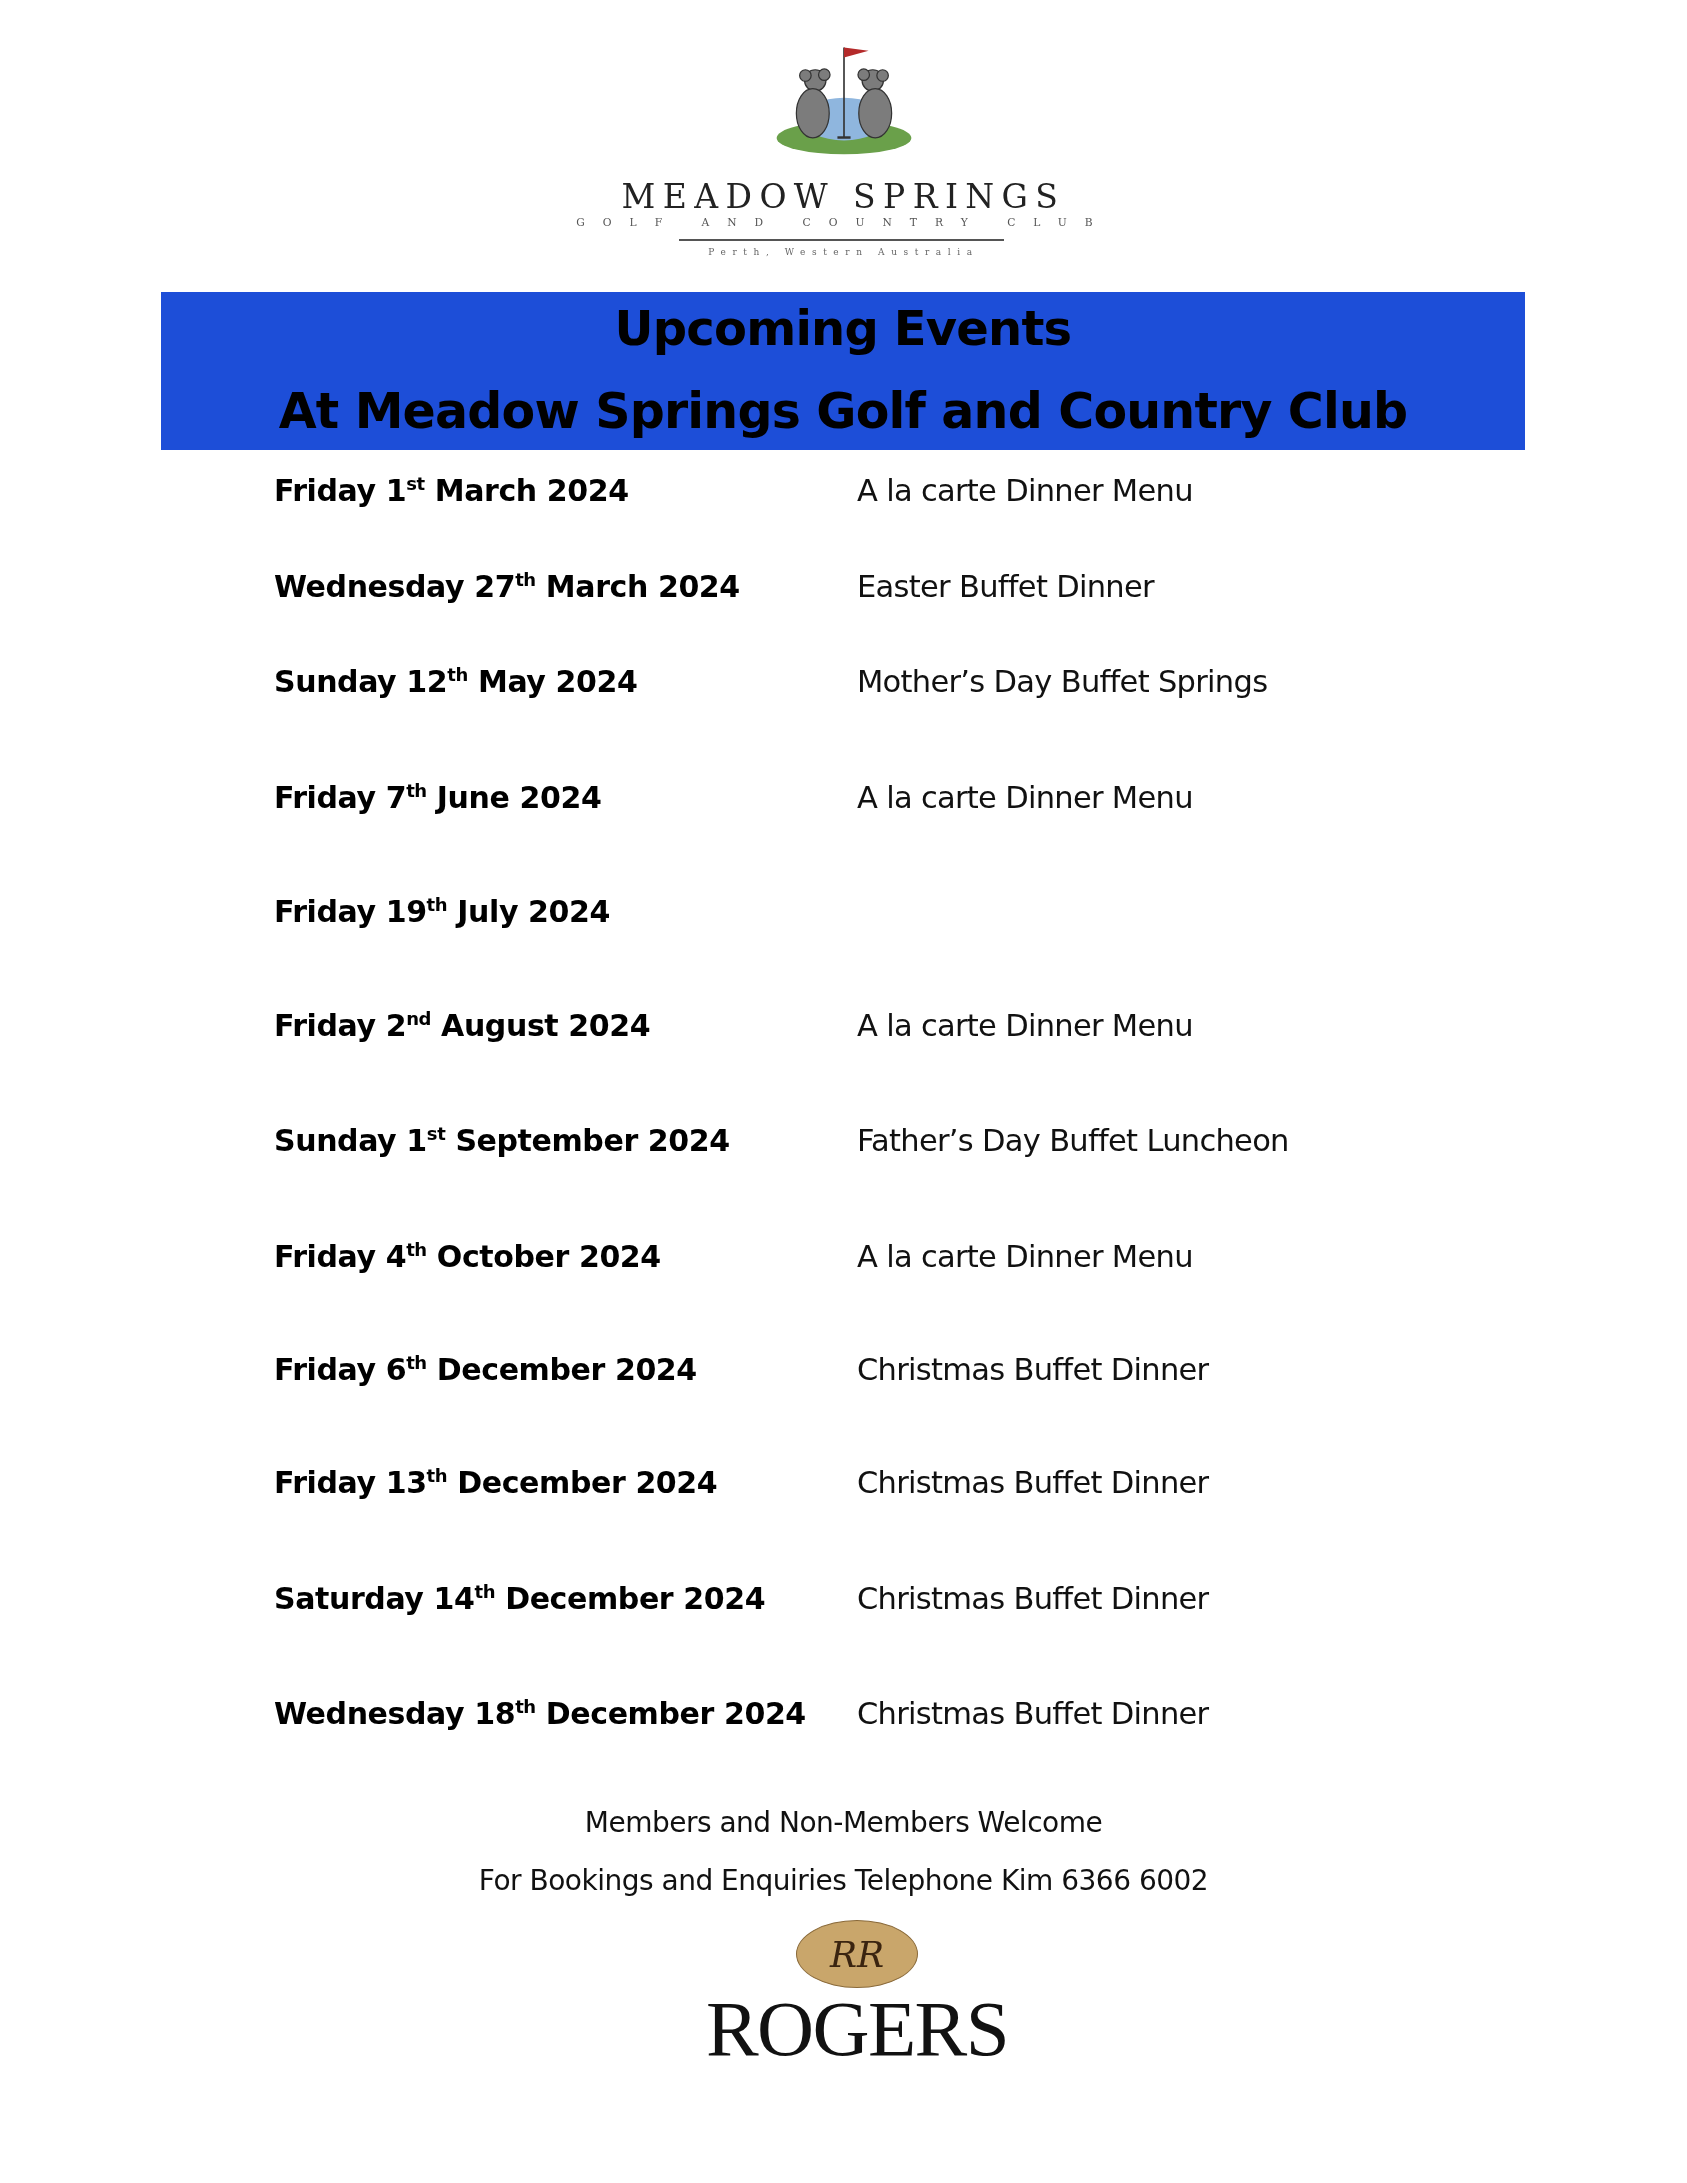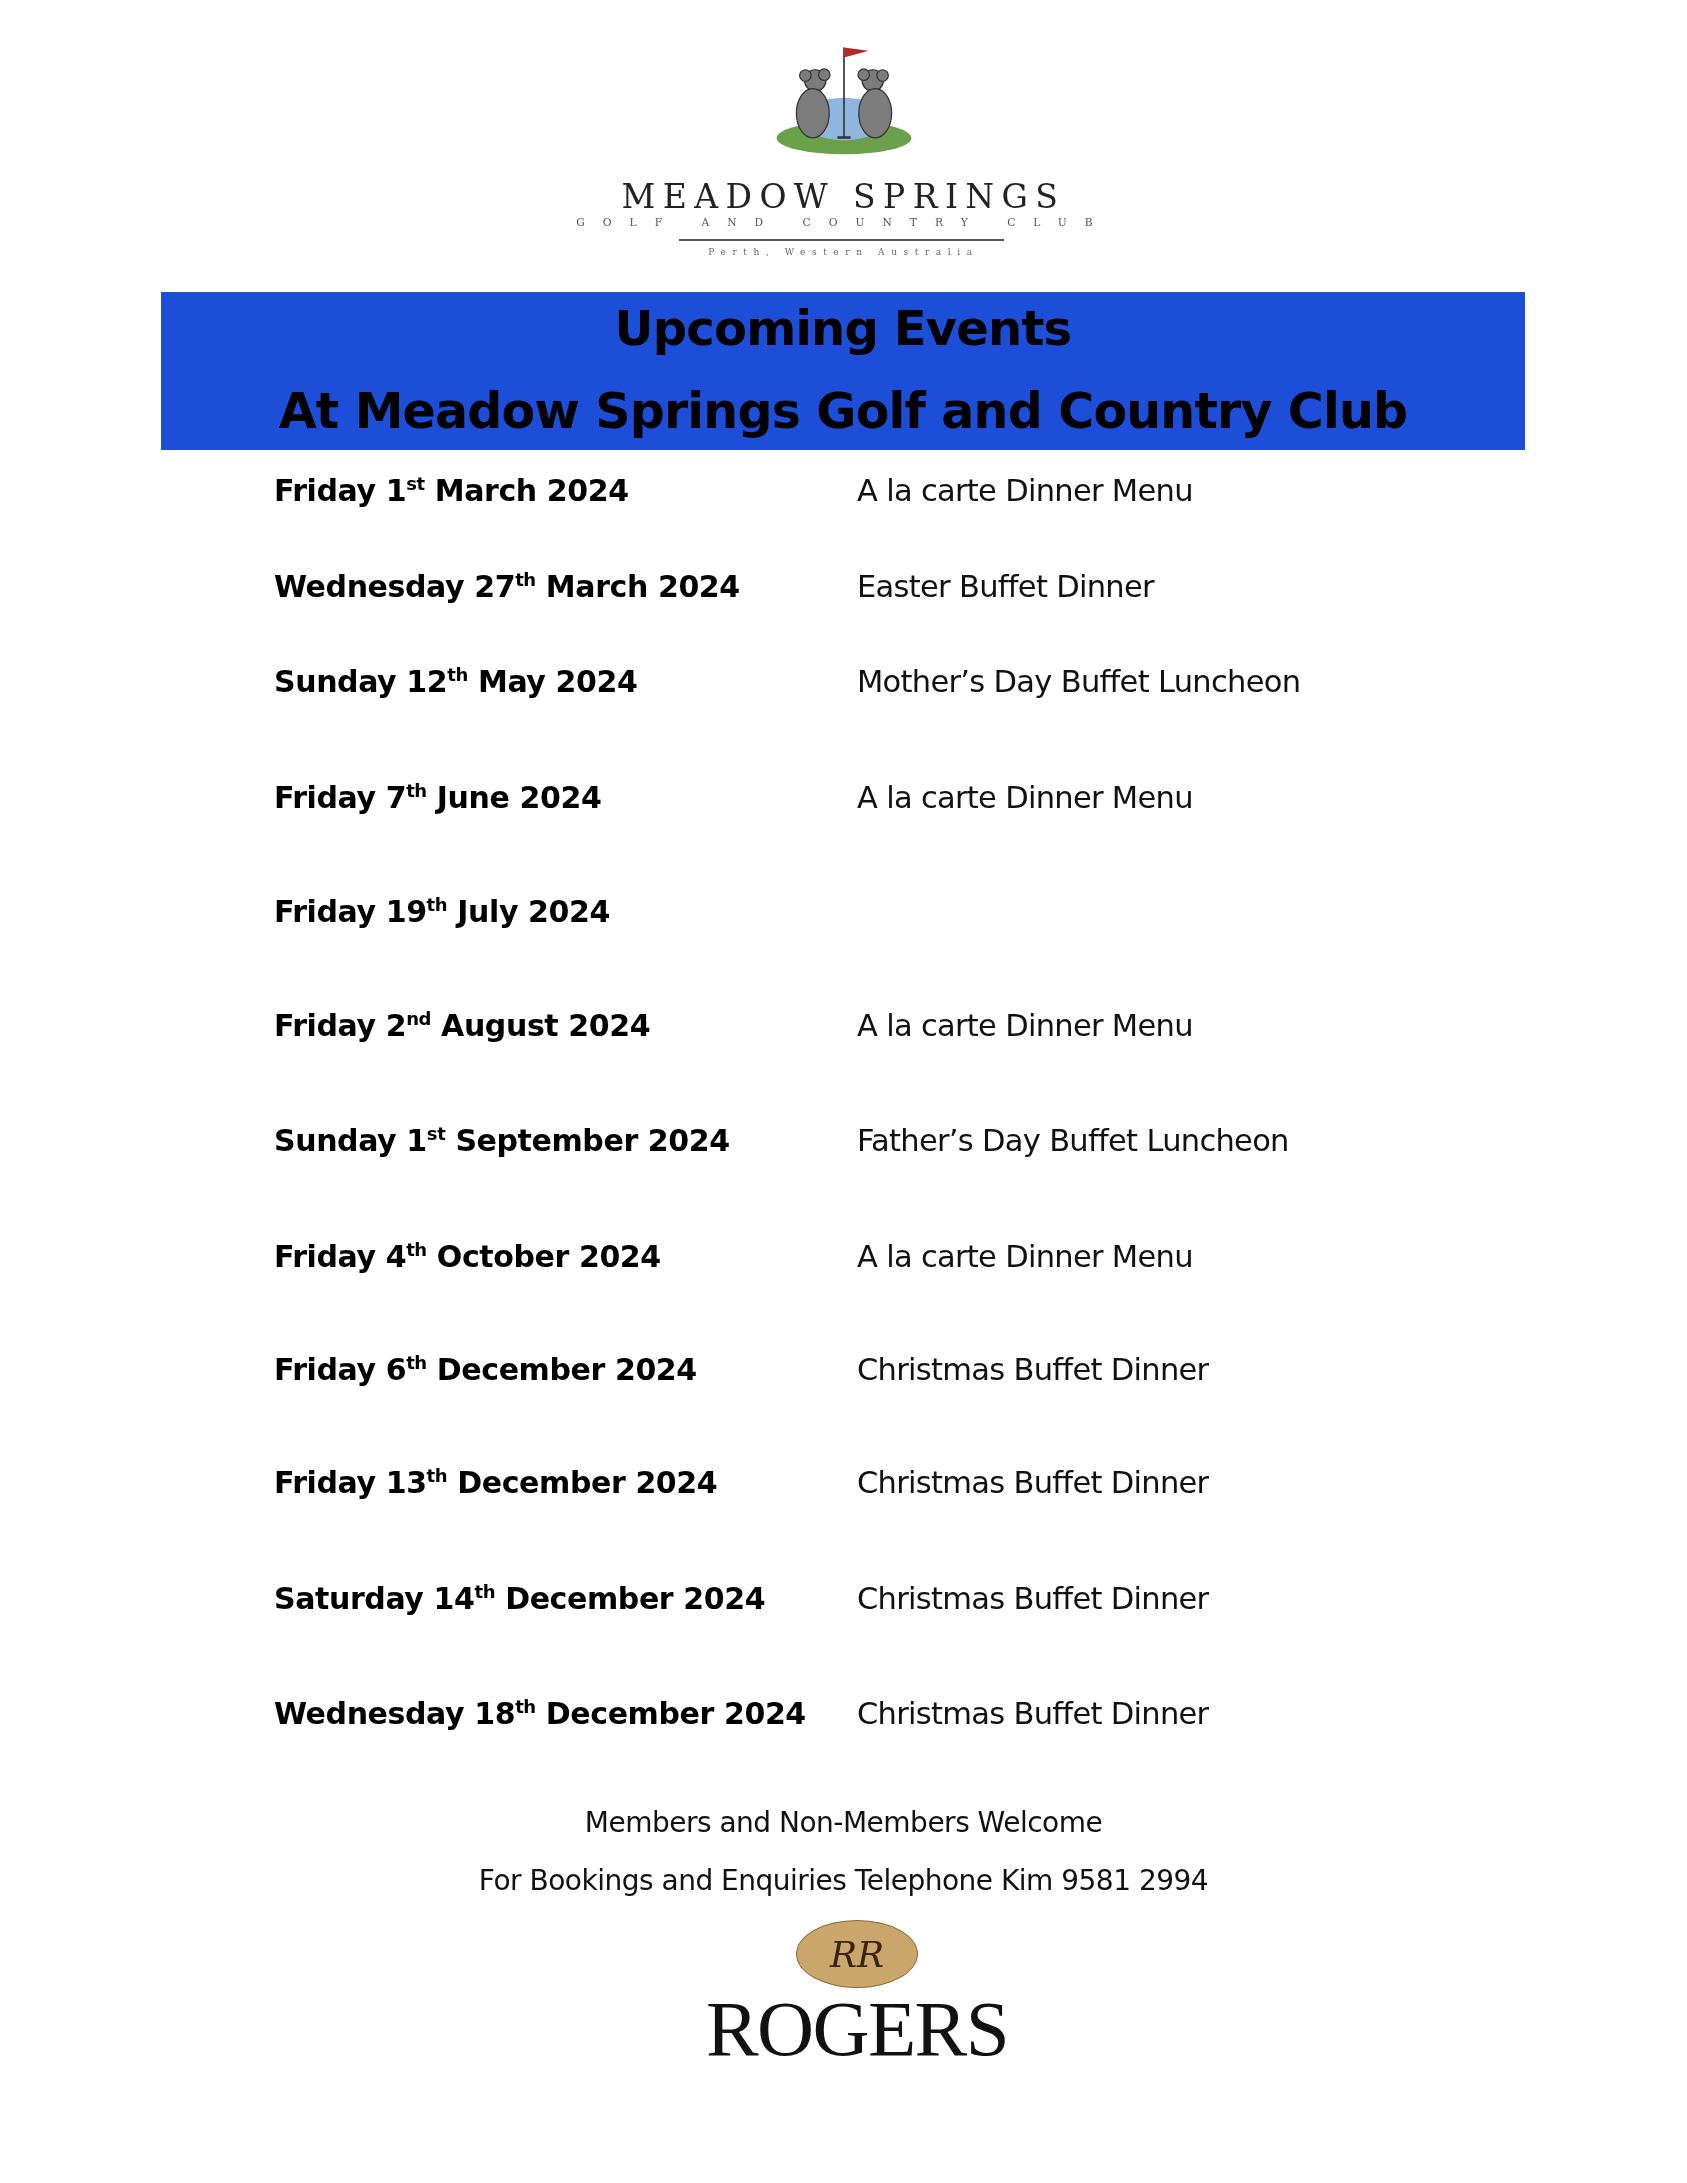--- a/index.html
+++ b/index.html
@@ -107,21 +107,21 @@
   <div class="event-row" style="top:466px">
     <div class="event-date"><span>Friday</span> <span>1</span><sup>st</sup> <span>March 2024</span></div>
     <div class="event-name">A la carte Dinner Menu</div>
   </div>
   <div class="event-row" style="top:562px">
     <div class="event-date"><span>Wednesday</span> <span>27</span><sup>th</sup> <span>March 2024</span></div>
     <div class="event-name">Easter Buffet Dinner</div>
   </div>
   <div class="event-row" style="top:657px">
     <div class="event-date"><span>Sunday</span> <span>12</span><sup>th</sup> <span>May 2024</span></div>
-    <div class="event-name">Mother’s Day Buffet Luncheon</div>
+    <div class="event-name">Mother’s Day Buffet Springs</div>
   </div>
   <div class="event-row" style="top:773px">
     <div class="event-date"><span>Friday</span> <span>7</span><sup>th</sup> <span>June 2024</span></div>
     <div class="event-name">A la carte Dinner Menu</div>
   </div>
   <div class="event-row" style="top:887px">
     <div class="event-date"><span>Friday</span> <span>19</span><sup>th</sup> <span>July 2024</span></div>
   </div>
   <div class="event-row" style="top:1001px">
     <div class="event-date"><span>Friday</span> <span>2</span><sup>nd</sup> <span>August 2024</span></div>
@@ -147,19 +147,19 @@
     <div class="event-date"><span>Saturday</span> <span>14</span><sup>th</sup> <span>December 2024</span></div>
     <div class="event-name">Christmas Buffet Dinner</div>
   </div>
   <div class="event-row" style="top:1689px">
     <div class="event-date"><span>Wednesday</span> <span>18</span><sup>th</sup> <span>December 2024</span></div>
     <div class="event-name">Christmas Buffet Dinner</div>
   </div>
 </div>
 
 <div class="abs footer-line" style="top:1806px">Members and Non-Members Welcome</div>
-<div class="abs footer-line" style="top:1864px">For Bookings and Enquiries Telephone Kim 9581 2994</div>
+<div class="abs footer-line" style="top:1864px">For Bookings and Enquiries Telephone Kim 6366 6002</div>
 
 <div class="abs rogers-logo">
   <div class="rr-medallion">RR</div>
   <div class="rogers-name">ROGERS</div>
 </div>
 
 
 </body></html>

